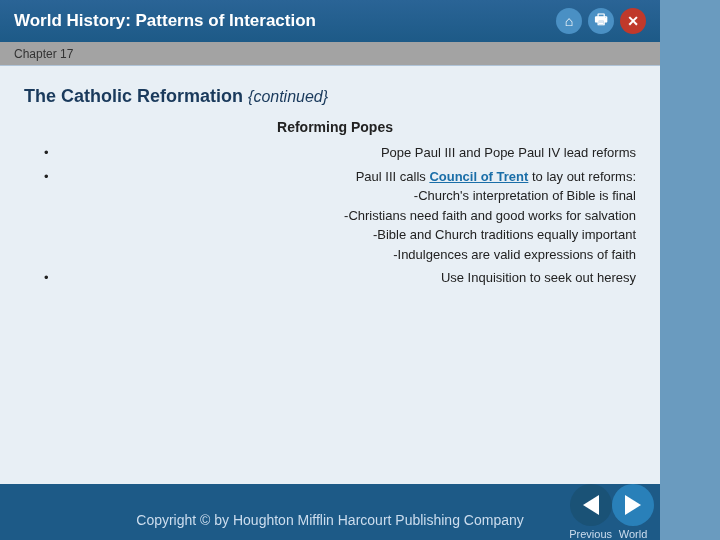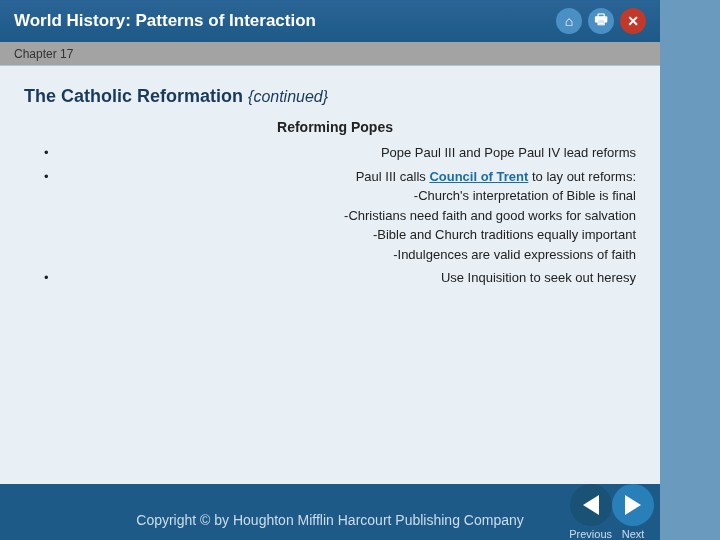--- a/index.html
+++ b/index.html
@@ -276,17 +276,17 @@
       </button>
       <span class="nav-label">Previous</span>
     </div>
 
     <span class="footer-copyright">Copyright © by Houghton Mifflin Harcourt Publishing Company</span>
 
     <div class="nav-btn-wrapper">
       <button class="nav-btn btn-next">
         <div class="arrow-right"></div>
       </button>
-      <span class="nav-label">Next</span>
+      <span class="nav-label">World</span>
     </div>
   </div>
 
 </div>
 
 </body></html>

